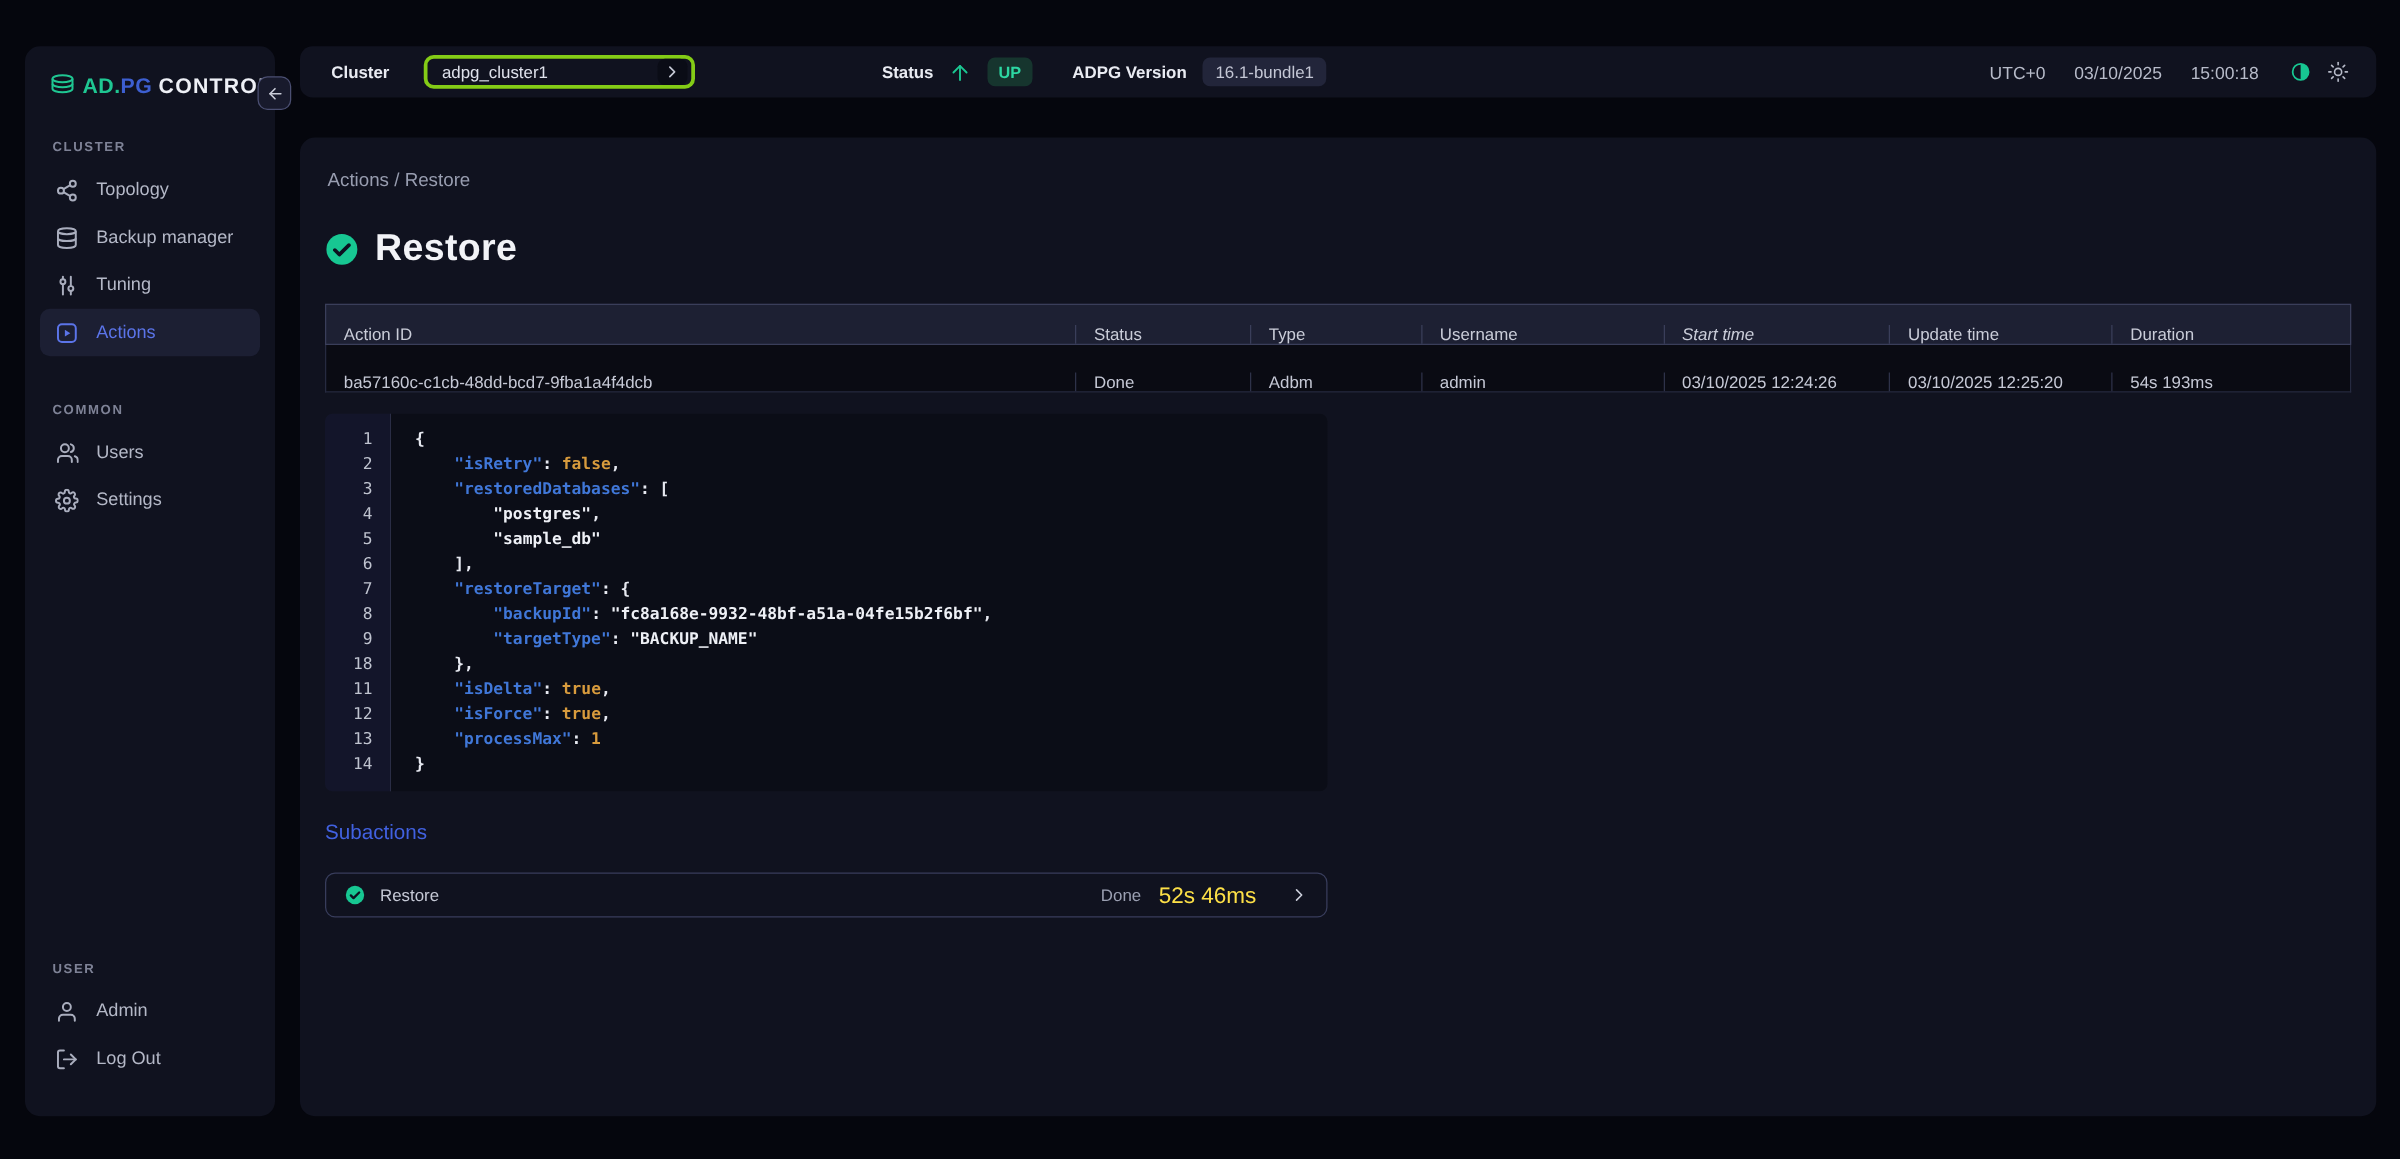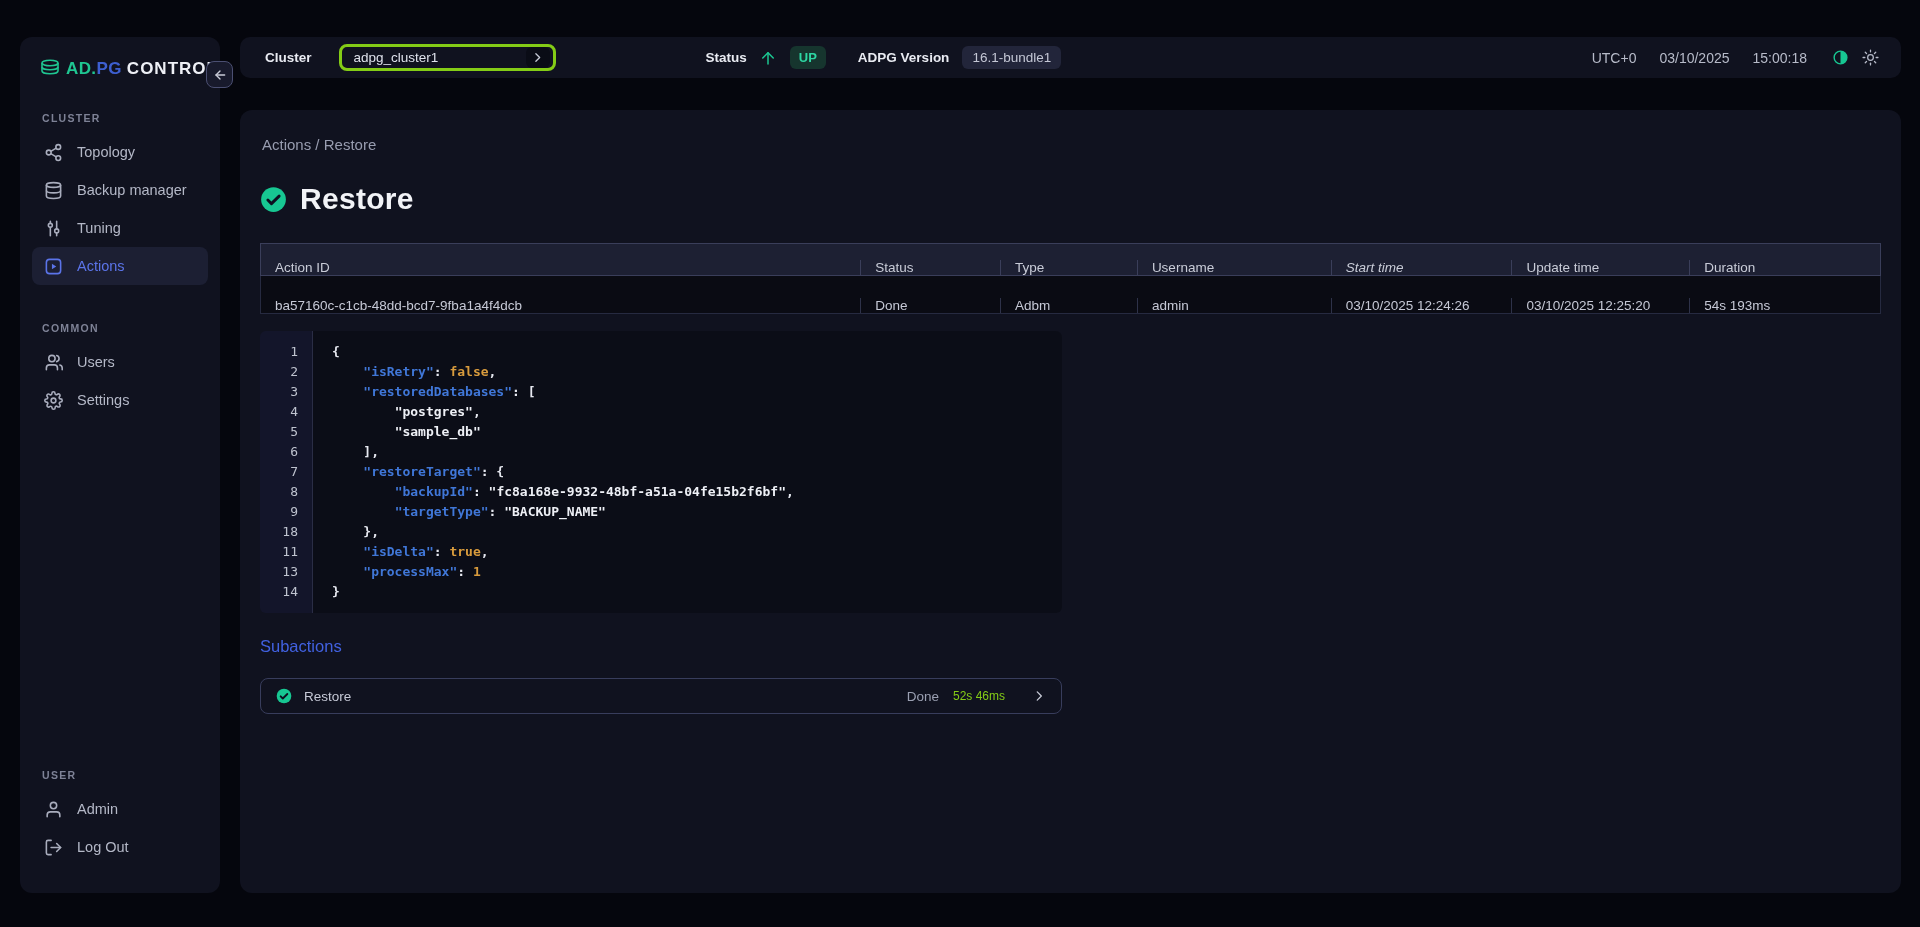--- a/index.html
+++ b/index.html
@@ -67,21 +67,21 @@
   .tk-k { color:#4077d8; }
   .tk-s { color:#eef0f6; }
   .tk-b { color:#d89b3d; }
 
   
   .subactions-label { margin-top:24px; font-size:16.5px; font-weight:500; color:#4161e0; }
   .subaction-row { margin-top:22px; width:802px; height:36px; border:1px solid #383d5c; border-radius:8px; display:flex; align-items:center; padding:0 15px; cursor:pointer; }
   .sub-label { margin-left:12px; font-size:13.5px; color:#c6c9d6; }
   .sub-right { margin-left:auto; display:flex; align-items:center; }
   .sub-status { color:#9ba0b2; font-size:13.5px; }
-  .sub-duration { margin-left:14px; color:#84cc16; font-size:12px; }
+  .sub-duration { margin-left:14px; color:#fde047; font-size:18px; }
   .sub-chev { margin-left:27px; color:#c9ccd8; }
 </style>
 </head>
 <body>
 
 <aside class="sidebar">
   <div class="logo">
     <span class="logo-icon">
       <svg width="24" height="24" viewBox="0 0 24 24" fill="none" stroke="#1fc792" stroke-width="1.6">
         <ellipse cx="12" cy="6" rx="8" ry="2.8"></ellipse>
@@ -326,20 +326,24 @@
         </div>
         <div class="code-line">
           <span class="ln">18</span>
           <span class="code-text"><span class="tk-p">    },</span></span>
         </div>
         <div class="code-line">
           <span class="ln">11</span>
           <span class="code-text"><span class="tk-p">    </span><span class="tk-k">"isDelta"</span><span class="tk-p">: </span><span class="tk-b">true</span><span class="tk-p">,</span></span>
         </div>
         <div class="code-line">
+          <span class="ln">12</span>
+          <span class="code-text"><span class="tk-p">    </span><span class="tk-k">"isForce"</span><span class="tk-p">: </span><span class="tk-b">true</span><span class="tk-p">,</span></span>
+        </div>
+        <div class="code-line">
           <span class="ln">13</span>
           <span class="code-text"><span class="tk-p">    </span><span class="tk-k">"processMax"</span><span class="tk-p">: </span><span class="tk-b">1</span></span>
         </div>
         <div class="code-line">
           <span class="ln">14</span>
           <span class="code-text"><span class="tk-p">}</span></span>
         </div>
       </div>
   </div>
 

